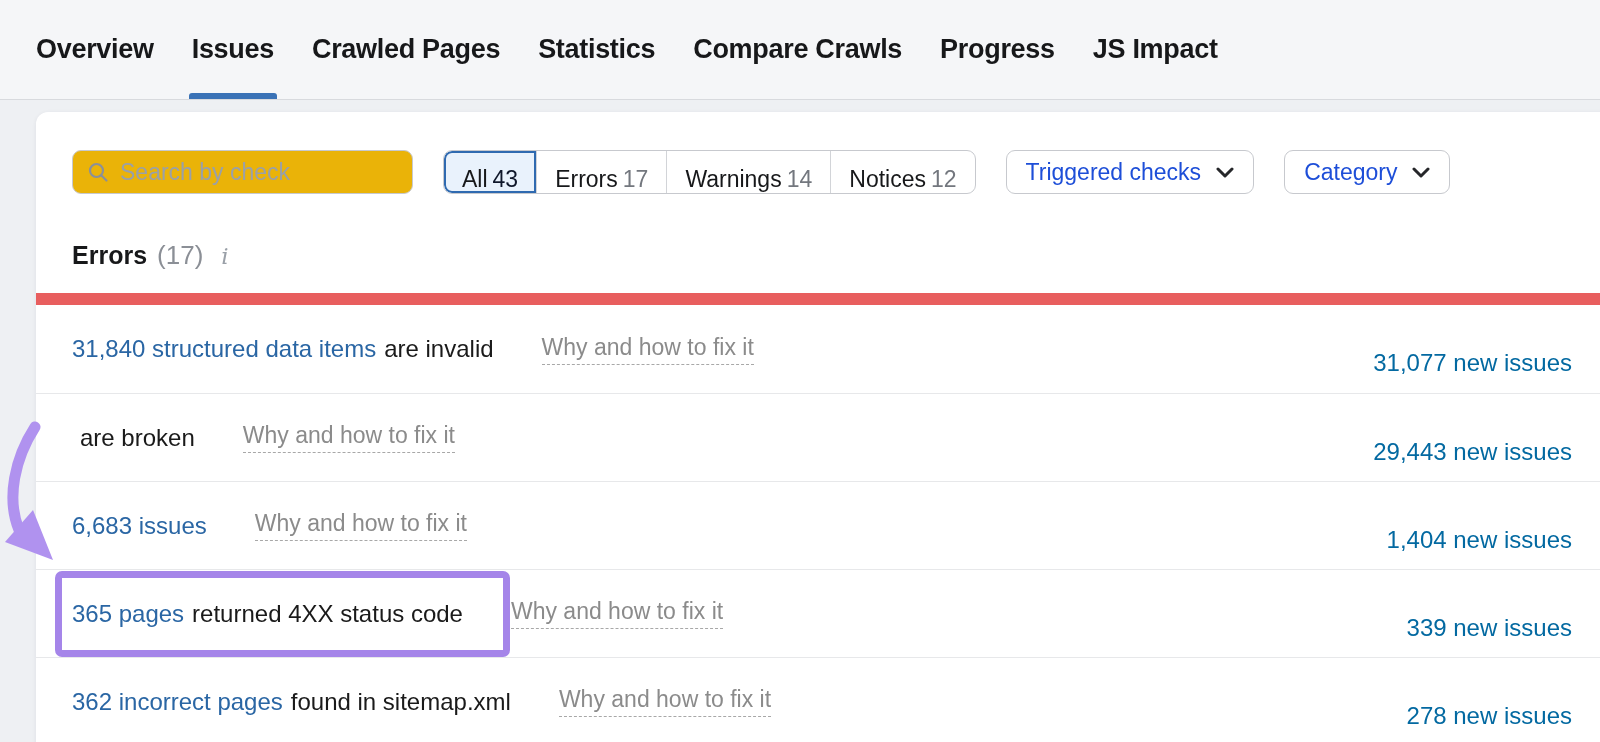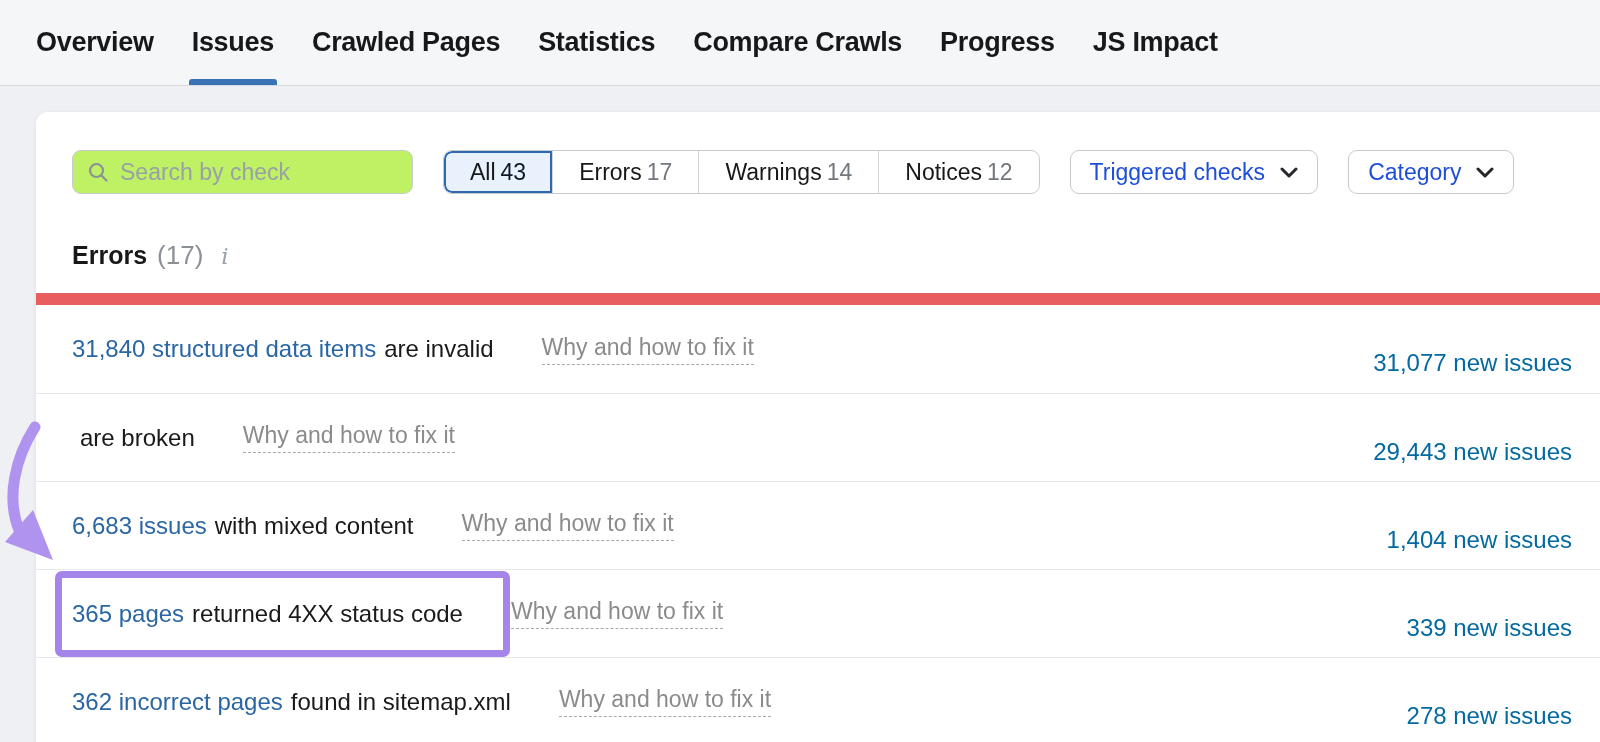--- a/index.html
+++ b/index.html
@@ -6,21 +6,21 @@
   html,body { width:1600px; height:742px; overflow:hidden; }
   body {
     font-family:"Liberation Sans", sans-serif;
     background:#eef0f3;
     position:relative;
     color:#1a1a1a;
   }
 
   
   .nav {
-    height:86px;
+    height:100px;
     background:#f5f6f8;
     border-bottom:1px solid #d8dade;
     display:flex;
     align-items:stretch;
     padding-left:36px;
     gap:38px;
   }
   .tab {
     position:relative;
     display:flex;
@@ -56,21 +56,21 @@
     display:flex;
     align-items:center;
     padding:38px 40px 0 36px;
   }
   .searchbox {
     width:341px; height:44px;
     border:1.5px solid #c7c9ce;
     border-radius:9px;
     display:flex; align-items:center;
     padding:0 14px; gap:11px;
-    background:#bef264;
+    background:#eab308;
   }
   .searchbox svg { flex:0 0 auto; }
   .searchbox input {
     border:none; outline:none;
     font-family:"Liberation Sans", sans-serif;
     font-size:23px; color:#333;
     width:100%;
     background:transparent;
   }
   .searchbox input::placeholder { color:#9aa0a8; }
@@ -78,23 +78,23 @@
   .segmented {
     margin-left:30px;
     display:flex;
     height:44px;
     border:1.5px solid #c7c9ce;
     border-radius:9px;
     background:#fff;
     overflow:hidden;
   }
   .segment {
-    display:flex; align-items:center;
+    display:flex; align-items:flex-end;
     gap:5px;
-    padding:0 26px;
+    padding:0 18px;
     font-size:23px;
     color:#17181a;
     cursor:pointer;
     border-right:1px solid #d2d4d8;
     white-space:nowrap;
   }
   .segment:last-child { border-right:none; }
   .segment .cnt { color:#73777e; }
   .segment.selected {
     background:#e9f2fc;
@@ -264,21 +264,20 @@
     </div>
 
     <div class="row">
       <span class="row-rest">are broken</span>
       <span class="why">Why and how to fix it</span>
       <span class="new-issues">29,443 new issues</span>
     </div>
 
     <div class="row">
       <span class="row-link">6,683 issues</span>
-      <span class="row-rest">with mixed content</span>
       <span class="why">Why and how to fix it</span>
       <span class="new-issues">1,404 new issues</span>
     </div>
 
     <div class="row">
       <div class="highlight-box"></div>
       <span class="row-link">365 pages</span>
       <span class="row-rest">returned 4XX status code</span>
       <span class="why">Why and how to fix it</span>
       <span class="new-issues">339 new issues</span>

